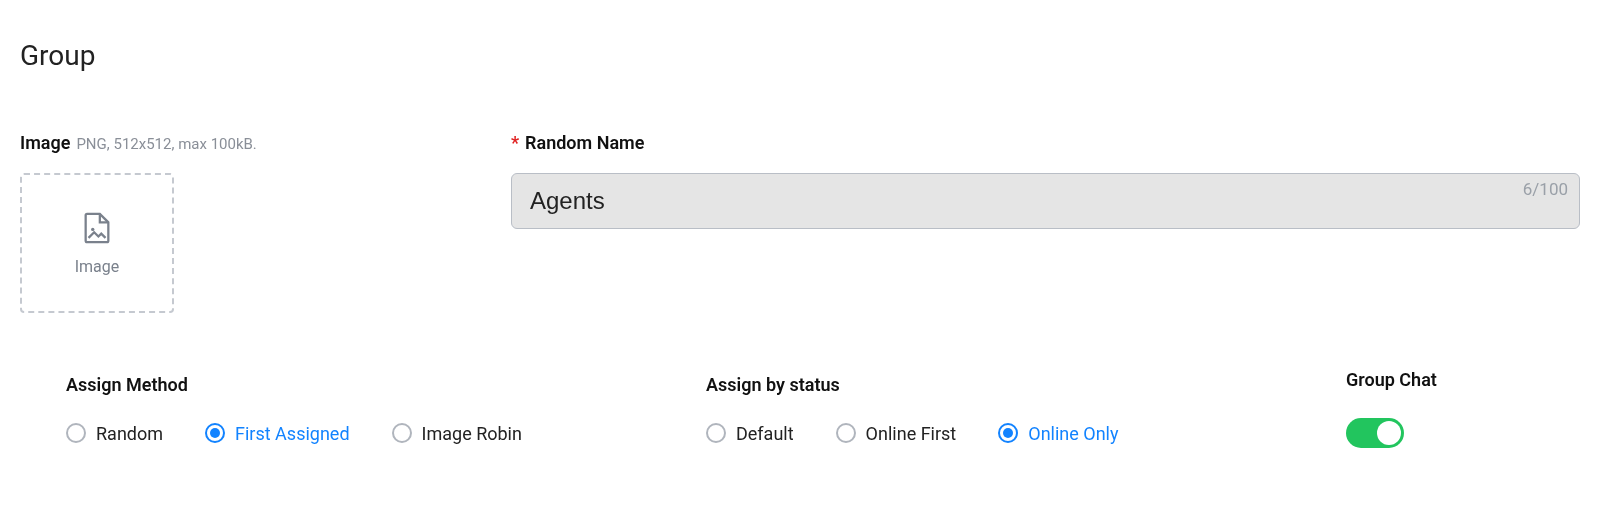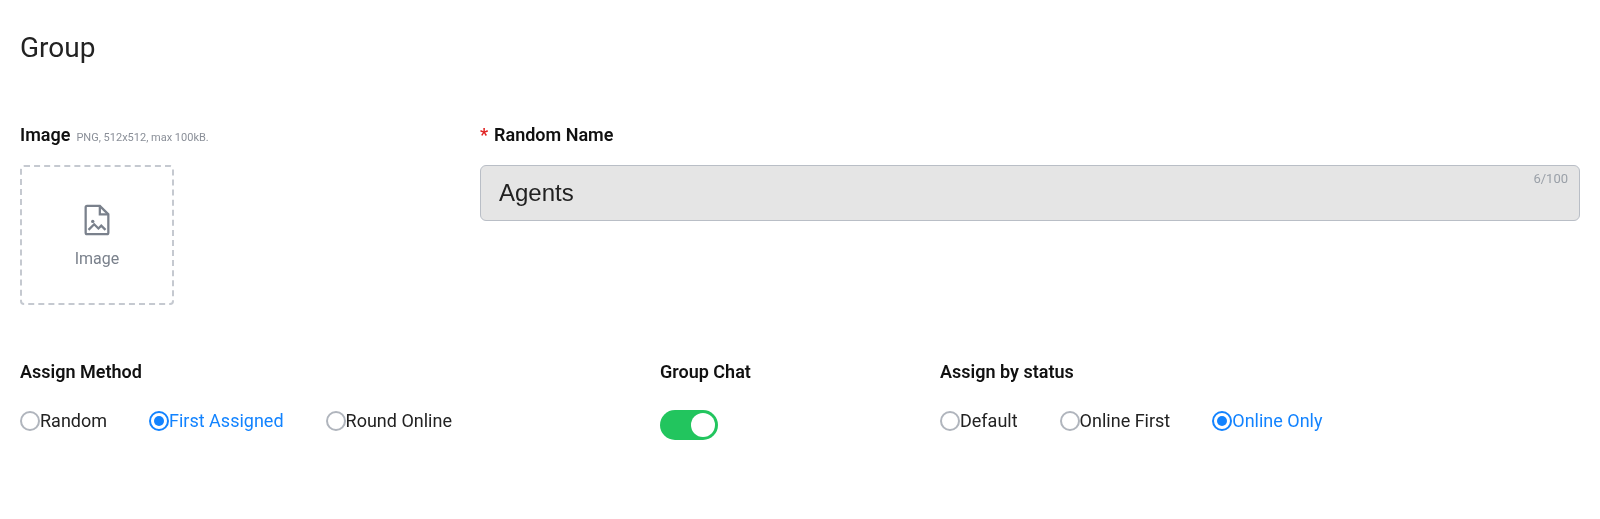--- a/index.html
+++ b/index.html
@@ -10,45 +10,45 @@
     background: #fff;
     width: 1600px;
   }
   .page {
     padding: 24px 20px 40px 20px;
   }
   .page-title {
     font-size: 28px;
     font-weight: 400;
     color: #222;
-    margin: 7px 0 60px 0;
+    margin: 15px 0 60px 0;
   }
 
   
   .top-row {
     display: flex;
-    gap: 80px;
+    gap: 111px;
     align-items: flex-start;
     margin-bottom: 56px;
     margin-top: 24px;
   }
   .image-col { width: 380px; flex-shrink: 0; }
   .name-col { flex: 1; }
 
   .field-label {
     font-size: 18px;
     font-weight: 600;
     color: #111;
     margin-bottom: 20px;
     display: flex;
     align-items: baseline;
     gap: 6px;
   }
   .field-label .hint {
-    font-size: 11px;
+    font-size: 15px;
     font-weight: 400;
     color: #8a8f98;
   }
   .required { color: #e02020; font-weight: 600; }
 
   .upload-box {
     width: 154px;
     height: 140px;
     border: 2px dashed #c5c9d0;
     border-radius: 4px;
@@ -72,50 +72,52 @@
     padding: 0 18px;
     font-size: 24px;
     color: #222;
     background: #e5e5e5;
     outline: none;
   }
   .char-count {
     position: absolute;
     top: 6px;
     right: 12px;
-    font-size: 13px;
+    font-size: 17px;
     color: #9aa0a8;
     pointer-events: none;
   }
 
   
   .bottom-row {
     display: flex;
     gap: 0;
-    align-items: flex-start;
+    align-items: center;
+    margin-left: 46px;
   }
   .section { }
   .section-title {
     font-size: 18px;
     font-weight: 600;
     color: #111;
     margin-bottom: 28px;
   }
   .assign-method { width: 640px; }
   .assign-status { width: 640px; }
   .group-chat { flex: 1; }
 
   .radio-row {
     display: flex;
     gap: 42px;
     align-items: center;
   }
   .radio-item {
     display: flex;
     align-items: center;
+    gap: 10px;
     cursor: pointer;
     font-size: 18px;
   }
   .radio-item .label-text { color: #222; }
   .radio-item.selected .label-text { color: #1283ff; }
 
   .radio-circle {
     width: 20px; height: 20px;
     border-radius: 50%;
     border: 2px solid #b0b5bd;
@@ -199,45 +201,45 @@
           <div class="radio-item">
             <span class="radio-circle"></span>
             <span class="label-text">Random</span>
           </div>
           <div class="radio-item selected">
             <span class="radio-circle"></span>
             <span class="label-text">First Assigned</span>
           </div>
           <div class="radio-item">
             <span class="radio-circle"></span>
-            <span class="label-text">Round Online</span>
+            <span class="label-text">Image Robin</span>
+          </div>
+        </div>
+    </div>
+
+    <div class="section assign-status">
+      <div class="section-title">Assign by status</div>
+      <div class="radio-row">
+          <div class="radio-item">
+            <span class="radio-circle"></span>
+            <span class="label-text">Default</span>
+          </div>
+          <div class="radio-item">
+            <span class="radio-circle"></span>
+            <span class="label-text">Online First</span>
+          </div>
+          <div class="radio-item selected">
+            <span class="radio-circle"></span>
+            <span class="label-text">Online Only</span>
           </div>
         </div>
     </div>
 
     <div class="section group-chat">
       <div class="section-title">Group Chat</div>
       <div class="toggle on">
           <span class="knob"></span>
         </div>
     </div>
 
-    <div class="section assign-status">
-      <div class="section-title">Assign by status</div>
-      <div class="radio-row">
-          <div class="radio-item">
-            <span class="radio-circle"></span>
-            <span class="label-text">Default</span>
-          </div>
-          <div class="radio-item">
-            <span class="radio-circle"></span>
-            <span class="label-text">Online First</span>
-          </div>
-          <div class="radio-item selected">
-            <span class="radio-circle"></span>
-            <span class="label-text">Online Only</span>
-          </div>
-        </div>
-    </div>
-
   </div>
 
 </div>
 
 </body></html>

